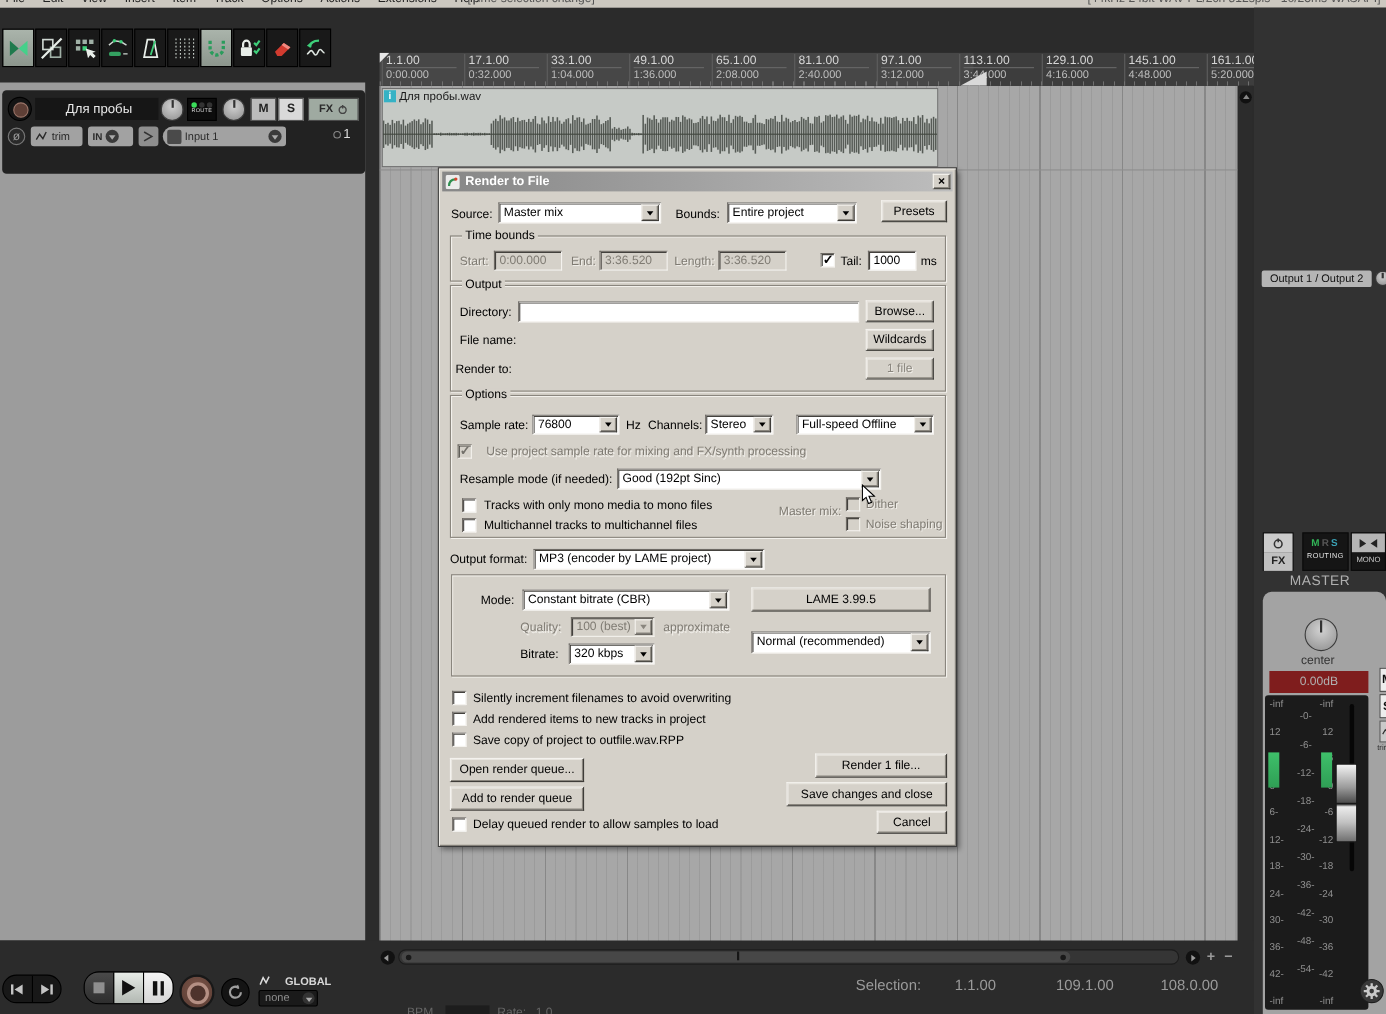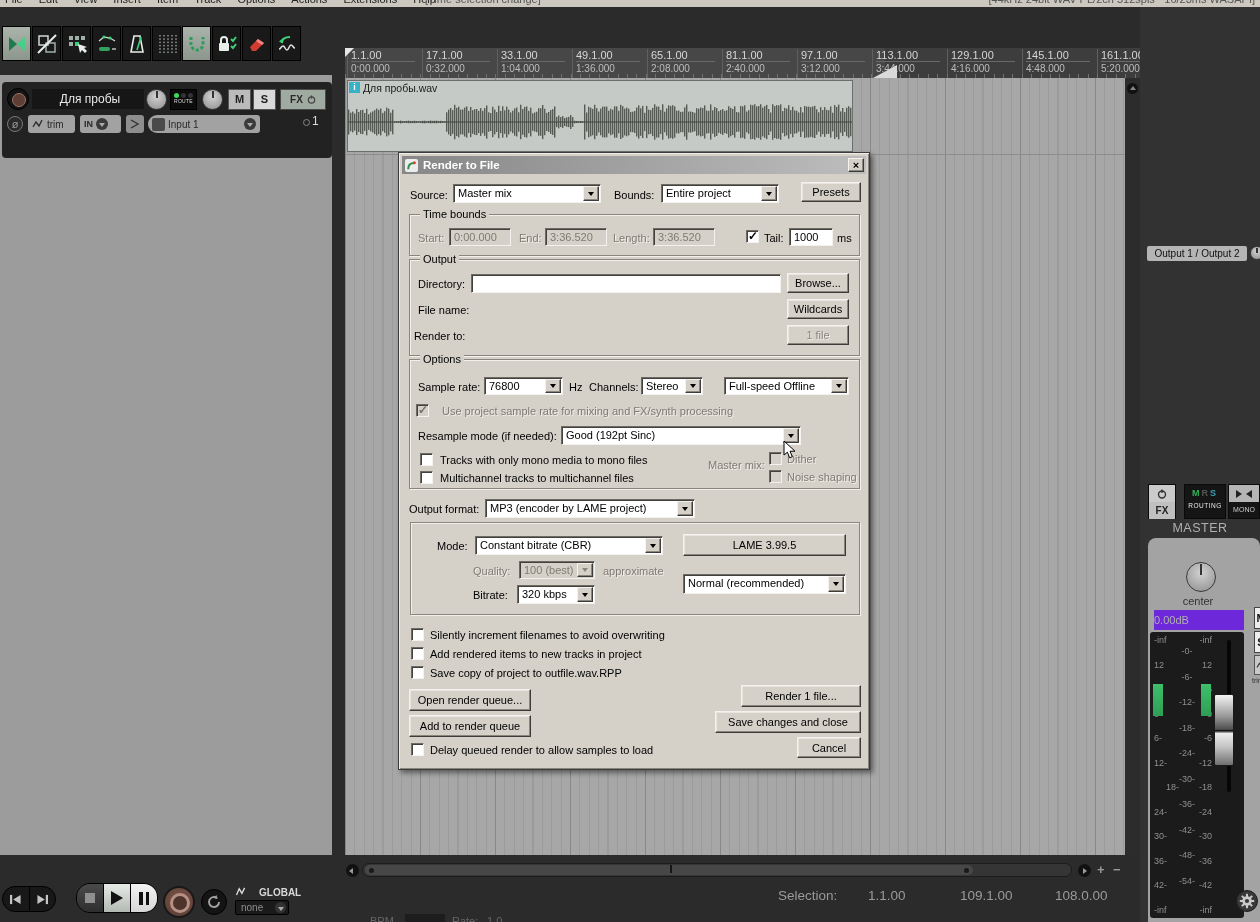--- a/index.html
+++ b/index.html
@@ -102,21 +102,21 @@
 .fx-half-top{background:#cbcbcb;}
 .fx-half-bot{background:#c0c0c0;color:#222;font-size:10px;font-weight:bold;}
 .routing-btn{background:#151515;text-align:center;}
 .mrs{font-size:9px;font-weight:bold;letter-spacing:2px;padding-top:3px;}
 .routing-lbl{color:#e6e6e6;font-size:6.5px;letter-spacing:.5px;padding-top:4px;}
 .mono-top{background:#b5b5b5;display:flex;align-items:center;justify-content:center;gap:1px;}
 .mono-lbl{color:#ccc;font-size:7px;text-align:center;padding-top:4px;}
 .master-title{position:absolute;left:0;top:514px;width:120px;text-align:center;color:#b0b0b0;font-size:12.5px;letter-spacing:.5px;}
 .master-strip{position:absolute;left:8px;top:531px;width:112px;height:384px;background:#a3a3a3;border-radius:8px 8px 0 0;}
 .center-lbl{position:absolute;left:0;top:57px;width:100px;text-align:center;color:#333;font-size:11px;}
-.vol-box{position:absolute;left:6px;top:72px;width:90px;height:20px;background:#6d28d9;color:#b0b0b0;font-size:11px;text-align:left;line-height:20px;}
+.vol-box{position:absolute;left:6px;top:72px;width:90px;height:20px;background:#7f1d1d;color:#b0b0b0;font-size:11px;text-align:center;line-height:20px;}
 .meter-panel{position:absolute;left:2px;top:94px;width:94px;height:286px;background:#1b1b1b;border-radius:3px;}
 .mscale div{position:absolute;font-size:9px;color:#8f8f8f;line-height:9px;}
 .mgreen{position:absolute;width:10px;height:32px;top:52px;background:linear-gradient(#3ec06a,#2f9e55);}
 .fader-track{position:absolute;left:77px;top:8px;width:4px;height:152px;background:#060606;border-radius:2px;}
 .fader-thumb{position:absolute;left:64px;top:62px;width:20px;height:72px;border:1px solid #1a1a1a;border-radius:2px;
   background:linear-gradient(180deg,#f4f4f4 0%,#9a9a9a 30%,#4f4f4f 49%,#0c0c0c 51%,#ececec 55%,#c2c2c2 75%,#6f6f6f 100%);}
 .gear{position:absolute;left:88px;top:352px;width:22px;height:22px;border-radius:50%;background:#383838;border:1px solid #1e1e1e;display:flex;align-items:center;justify-content:center;}
 .edge-btn{position:absolute;left:106px;width:14px;height:22px;background:#ededed;border:1px solid #444;color:#111;font-size:11px;font-weight:bold;text-align:center;line-height:20px;}
 .trim-chip{position:absolute;left:106px;top:648px;width:14px;height:20px;background:#c9c9c9;border:1px solid #555;display:flex;align-items:center;justify-content:center;}
 .trim-lbl{position:absolute;left:104px;top:670px;font-size:7px;color:#333;}
@@ -732,21 +732,21 @@
       <div class="center-lbl">center</div>
       <div class="vol-box">0.00dB</div>
       <div class="meter-panel">
         <div class="mscale" id="mscale-left">
             <div style="top: 4px; left: 4px; width: 20px;">-inf</div>
             <div style="top: 28.5px; left: 4px; width: 20px;">12</div>
             <div style="top: 53px; left: 4px; width: 20px;">6</div>
             <div style="top: 77.5px; left: 4px; width: 20px;">0-</div>
             <div style="top: 102px; left: 4px; width: 20px;">6-</div>
             <div style="top: 126.5px; left: 4px; width: 20px;">12-</div>
-            <div style="top: 151px; left: 4px; width: 20px; margin-left: 12px;">18-</div>
+            <div style="top: 151px; left: 4px; width: 20px;">18-</div>
             <div style="top: 175.5px; left: 4px; width: 20px;">24-</div>
             <div style="top: 200px; left: 4px; width: 20px;">30-</div>
             <div style="top: 224.5px; left: 4px; width: 20px;">36-</div>
             <div style="top: 249px; left: 4px; width: 20px;">42-</div>
             <div style="top: 273.5px; left: 4px; width: 20px;">-inf</div>
           </div>
         <div class="mscale" id="mscale-center">
             <div style="top: 15px; left: 22px; width: 30px; text-align: center;">-0-</div>
             <div style="top: 40.5px; left: 22px; width: 30px; text-align: center;">-6-</div>
             <div style="top: 66px; left: 22px; width: 30px; text-align: center;">-12-</div>

